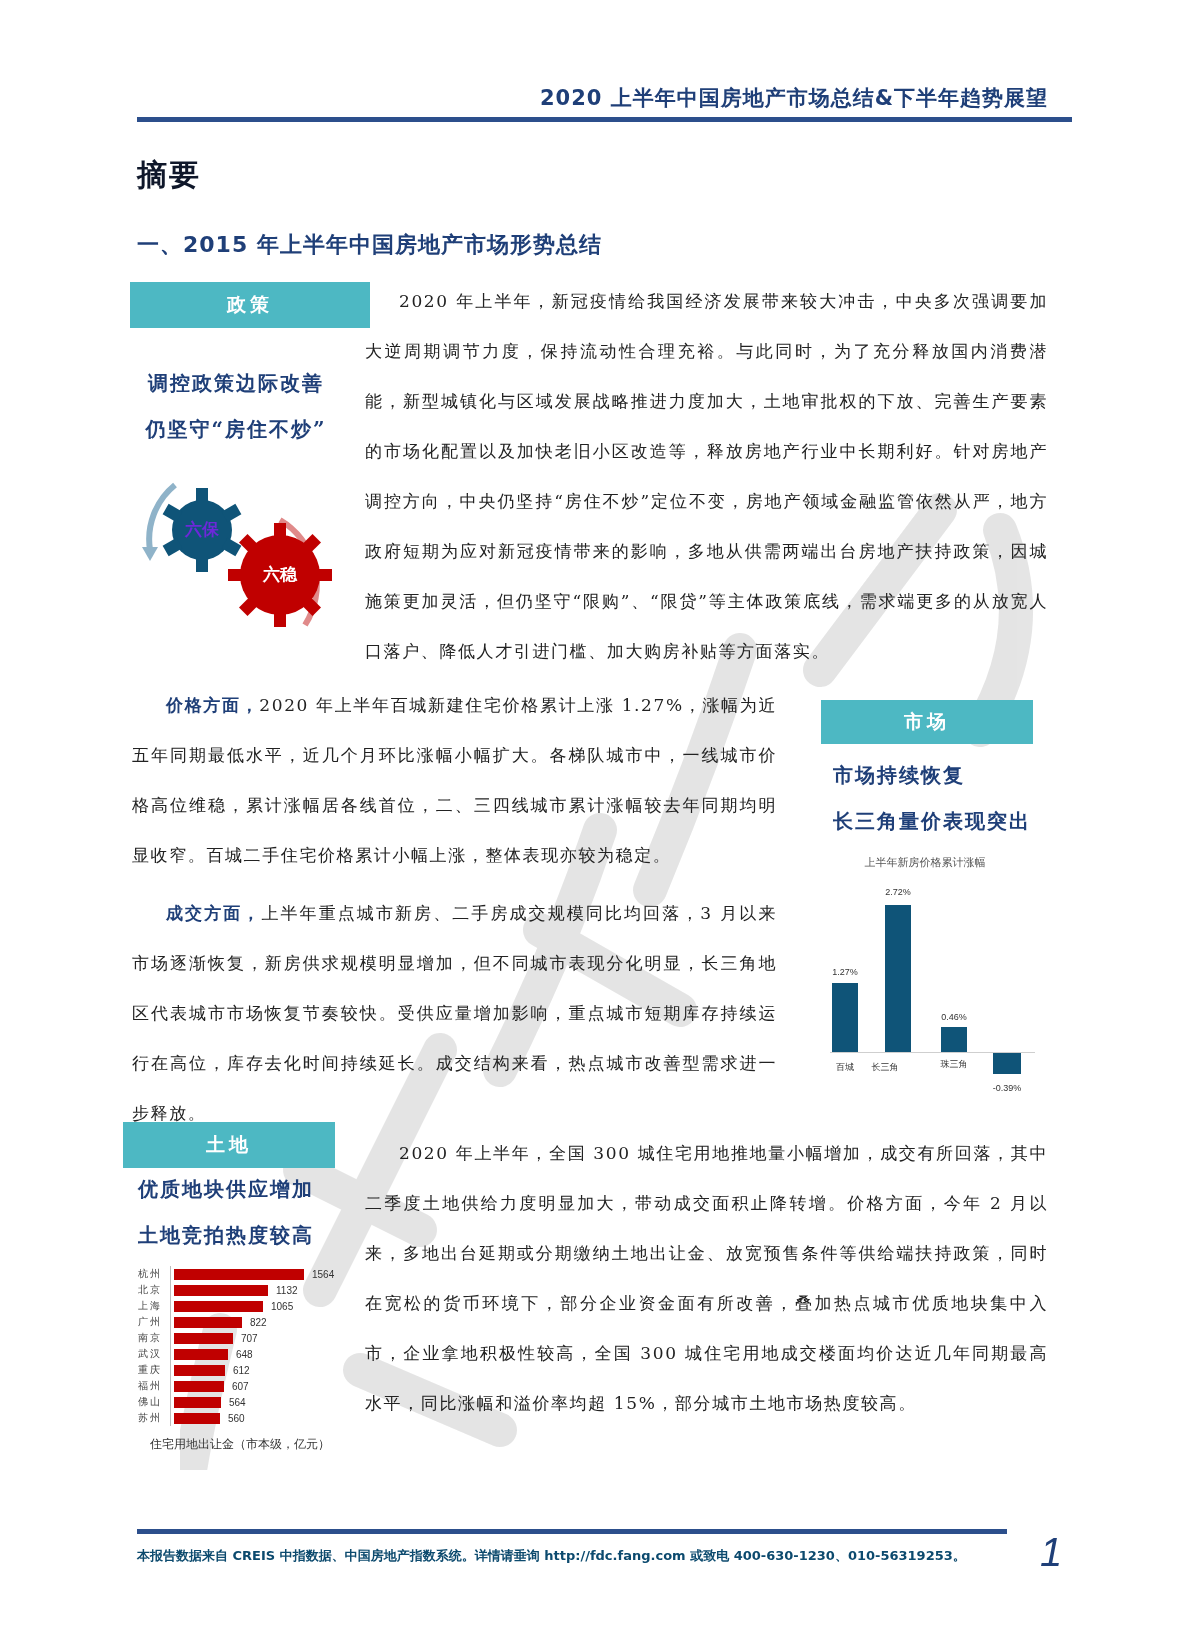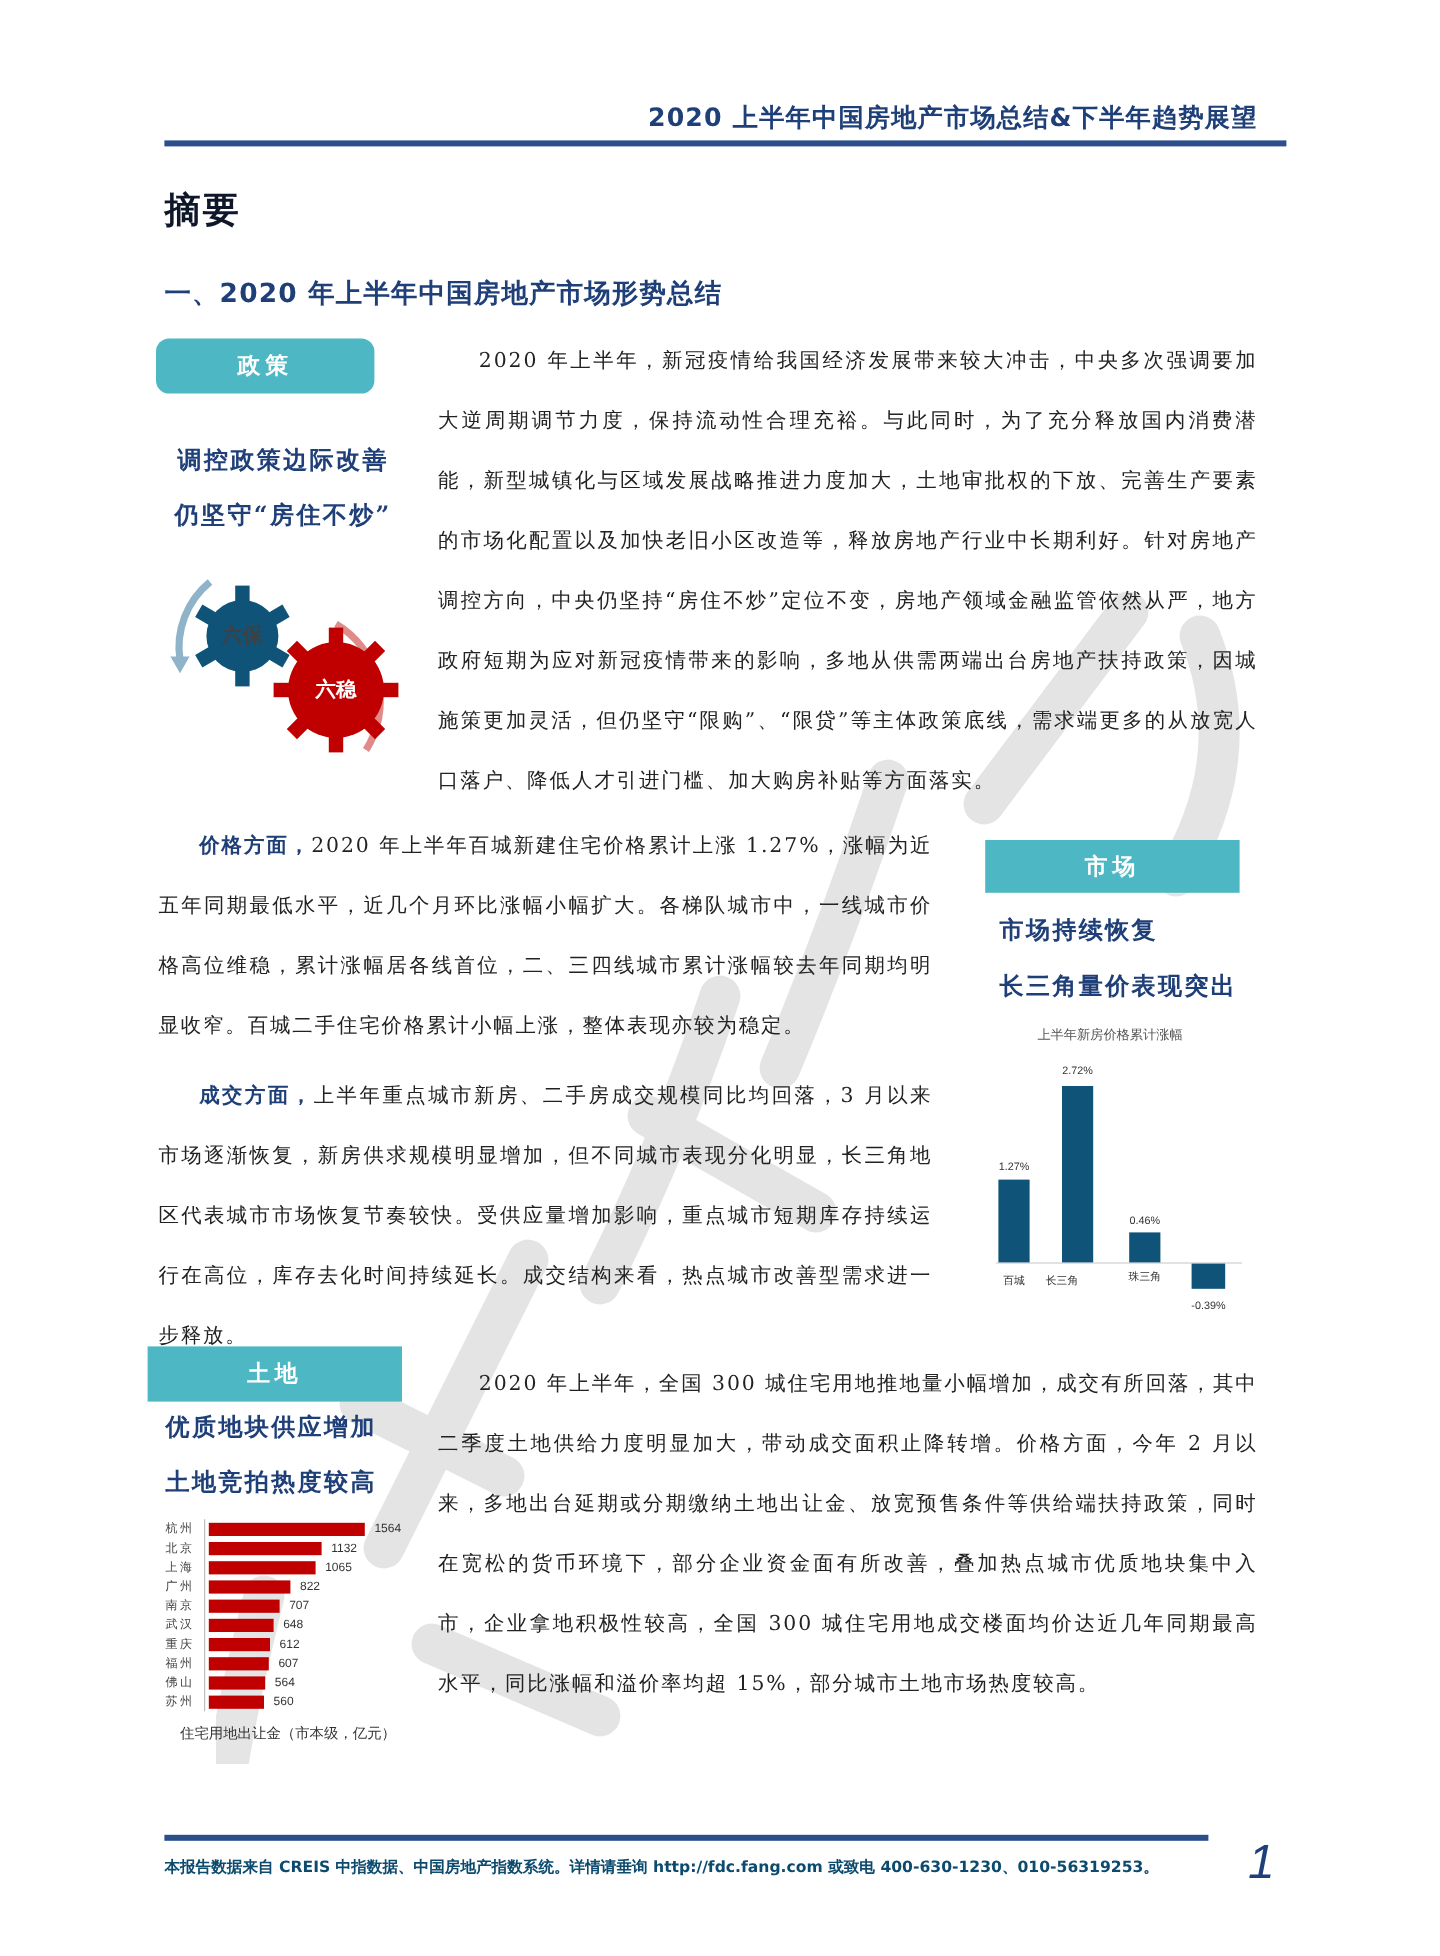--- a/index.html
+++ b/index.html
@@ -69,23 +69,23 @@
     <path d="M120 700 L240 760"></path>
     <path d="M40 860 Q20 940 10 1000"></path>
     <path d="M180 900 L320 960"></path>
   </g>
 </svg>
 
 <div class="abs header-title">2020 上半年中国房地产市场总结&amp;下半年趋势展望</div>
 <div class="abs header-rule"></div>
 
 <div class="abs page-heading">摘要</div>
-<div class="abs section-heading">一、2020 年上半年中国房地产市场形势总结</div>
-
-<div class="abs tag" style="left:130px; top:282px; width:182px; height:46px;border-radius:11px;">
+<div class="abs section-heading">一、2015 年上半年中国房地产市场形势总结</div>
+
+<div class="abs tag" style="left:130px; top:282px; width:240px; height:46px;">
   <span>政策</span>
 </div>
 <div class="abs side-head" style="left:130px; top:360px; width:212px;">
   <div style="line-height:46px;">调控政策边际改善</div>
   <div style="line-height:46px;">仍坚守“房住不炒”</div>
 </div>
 
 <svg class="abs" style="left:130px; top:475px;" width="230" height="160" viewBox="0 0 230 160">
   <path d="M45 10 A70 70 0 0 0 20 75" stroke="#8fb3c9" stroke-width="6" fill="none"></path>
   <polygon points="12,72 28,72 20,86" fill="#8fb3c9"></polygon>
@@ -108,21 +108,21 @@
       <rect x="-6" y="-52" width="12" height="16" transform="rotate(45)"></rect>
       <rect x="-6" y="-52" width="12" height="16" transform="rotate(90)"></rect>
       <rect x="-6" y="-52" width="12" height="16" transform="rotate(135)"></rect>
       <rect x="-6" y="-52" width="12" height="16" transform="rotate(180)"></rect>
       <rect x="-6" y="-52" width="12" height="16" transform="rotate(225)"></rect>
       <rect x="-6" y="-52" width="12" height="16" transform="rotate(270)"></rect>
       <rect x="-6" y="-52" width="12" height="16" transform="rotate(315)"></rect>
     </g>
   </g>
 </svg>
-<div class="abs" style="left:182px; top:518px; width:40px; text-align:center; color:#404040; font-weight:bold; font-size:17px;">六保</div>
+<div class="abs" style="left:182px; top:518px; width:40px; text-align:center; color:#6d28d9; font-weight:bold; font-size:17px;">六保</div>
 <div class="abs" style="left:260px; top:563px; width:40px; text-align:center; color:#fff; font-weight:bold; font-size:17px;">六稳</div>
 
 <div class="abs para" style="left:365px; top:276px; width:683px; text-indent:2em;">2020 年上半年，新冠疫情给我国经济发展带来较大冲击，中央多次强调要加大逆周期调节力度，保持流动性合理充裕。与此同时，为了充分释放国内消费潜能，新型城镇化与区域发展战略推进力度加大，土地审批权的下放、完善生产要素的市场化配置以及加快老旧小区改造等，释放房地产行业中长期利好。针对房地产调控方向，中央仍坚持“房住不炒”定位不变，房地产领域金融监管依然从严，地方政府短期为应对新冠疫情带来的影响，多地从供需两端出台房地产扶持政策，因城施策更加灵活，但仍坚守“限购”、“限贷”等主体政策底线，需求端更多的从放宽人口落户、降低人才引进门槛、加大购房补贴等方面落实。</div>
 
 <div class="abs para" style="left:132px; top:680px; width:645px; text-indent:2em;">
   <span class="lead">价格方面，</span><span>2020 年上半年百城新建住宅价格累计上涨 1.27%，涨幅为近五年同期最低水平，近几个月环比涨幅小幅扩大。各梯队城市中，一线城市价格高位维稳，累计涨幅居各线首位，二、三四线城市累计涨幅较去年同期均明显收窄。百城二手住宅价格累计小幅上涨，整体表现亦较为稳定。</span>
 </div>
 <div class="abs para" style="left:132px; top:888px; width:645px; text-indent:2em;">
   <span class="lead">成交方面，</span><span>上半年重点城市新房、二手房成交规模同比均回落，3 月以来市场逐渐恢复，新房供求规模明显增加，但不同城市表现分化明显，长三角地区代表城市市场恢复节奏较快。受供应量增加影响，重点城市短期库存持续运行在高位，库存去化时间持续延长。成交结构来看，热点城市改善型需求进一步释放。</span>
 </div>

